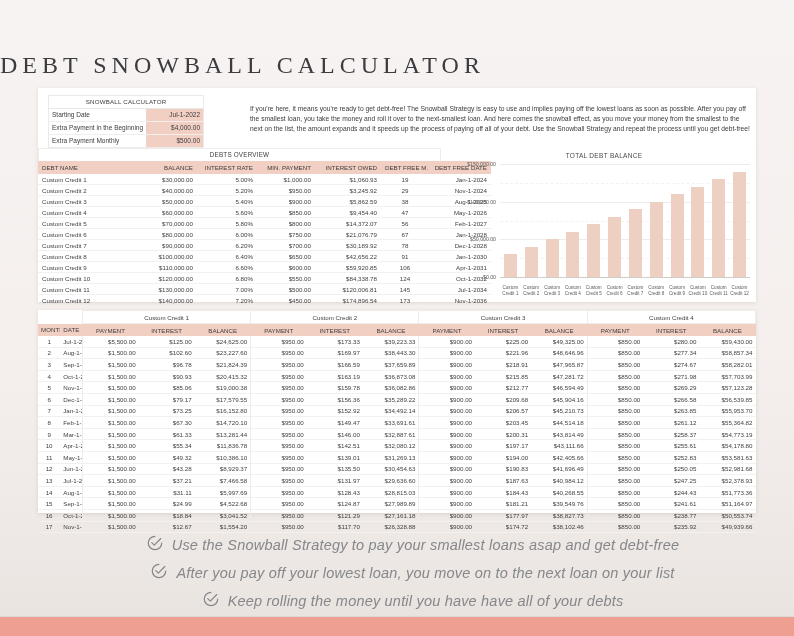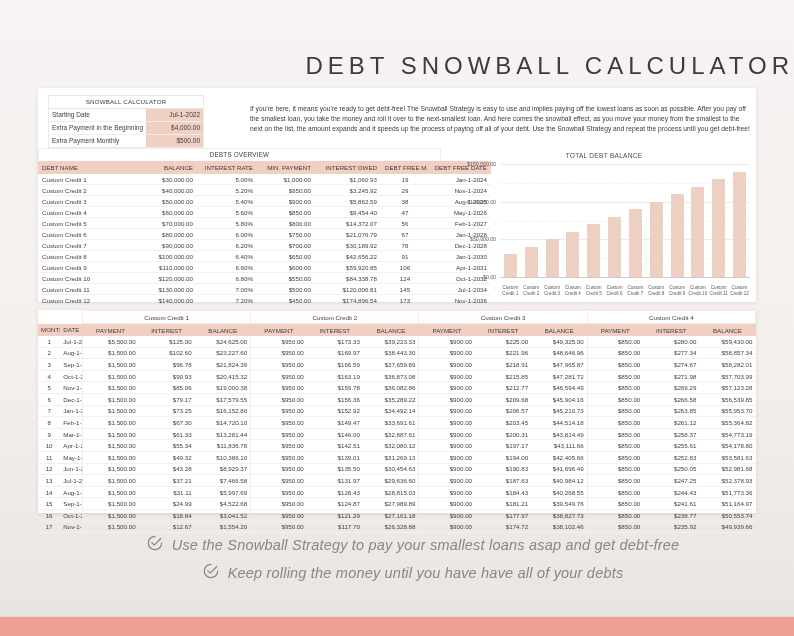--- a/index.html
+++ b/index.html
@@ -3,22 +3,22 @@
 <meta charset="utf-8">
 <style>
   html,body{margin:0;padding:0;}
   body{
     width:794px;height:636px;position:relative;overflow:hidden;
     background:linear-gradient(180deg,#f7f3f2 0%,#f5f0ee 55%,#ece6e3 93%,#e9e3e0 97%);
     font-family:"Liberation Sans", sans-serif;
     -webkit-font-smoothing:antialiased;
   }
   .page-title{
-    position:absolute;top:36px;left:0;width:100%;text-align:right;
-    font-family:Liberation Sans, sans-serif;font-size:24px;letter-spacing:5px;
+    position:absolute;top:36px;left:0;width:100%;text-align:left;
+    font-family:Liberation Serif, serif;font-size:24px;letter-spacing:5px;
     color:#3b3b40;font-weight:500;
   }
   .panel{position:absolute;background:#ffffff;box-shadow:0 1px 4px rgba(90,70,60,.14);}
   #panel-top{left:38px;top:88px;width:718px;height:214px;}
   #panel-bottom{left:38px;top:310px;width:718px;height:203px;}
 
   
   #settings{position:absolute;left:10px;top:7px;width:154px;border:1px solid #eceae8;font-size:6.5px;color:#3c3c3c;}
   .settings-header{height:12px;line-height:12px;text-align:center;border-bottom:1px solid #e9e6e4;font-size:6.2px;letter-spacing:.2px;}
   .settings-row{display:flex;height:12px;line-height:12px;border-bottom:1px solid #f2eeec;}
@@ -649,18 +649,25 @@
           <path d="M10 1.6 A8.4 8.4 0 1 0 18.4 10" fill="none" stroke="#85878a" stroke-width="1.5" stroke-linecap="round"></path>
           <path d="M6 9.6 l3.1 3.1 L17.2 4.4" fill="none" stroke="#85878a" stroke-width="1.5" stroke-linecap="round" stroke-linejoin="round"></path>
         </svg></span>
     <span>Use the Snowball Strategy to pay your smallest loans asap and get debt-free</span>
   </li>
   <li class="bullet">
     <span><svg viewBox="0 0 20 20">
           <path d="M10 1.6 A8.4 8.4 0 1 0 18.4 10" fill="none" stroke="#85878a" stroke-width="1.5" stroke-linecap="round"></path>
           <path d="M6 9.6 l3.1 3.1 L17.2 4.4" fill="none" stroke="#85878a" stroke-width="1.5" stroke-linecap="round" stroke-linejoin="round"></path>
         </svg></span>
+    <span>After you pay off your lowest loan, you move on to the next loan on your list</span>
+  </li>
+  <li class="bullet">
+    <span><svg viewBox="0 0 20 20">
+          <path d="M10 1.6 A8.4 8.4 0 1 0 18.4 10" fill="none" stroke="#85878a" stroke-width="1.5" stroke-linecap="round"></path>
+          <path d="M6 9.6 l3.1 3.1 L17.2 4.4" fill="none" stroke="#85878a" stroke-width="1.5" stroke-linecap="round" stroke-linejoin="round"></path>
+        </svg></span>
     <span>Keep rolling the money until you have have all of your debts</span>
   </li>
 </ul>
 
 <div id="footer-line"></div>
 <div id="footer-strip"></div>
 
 </body></html>

